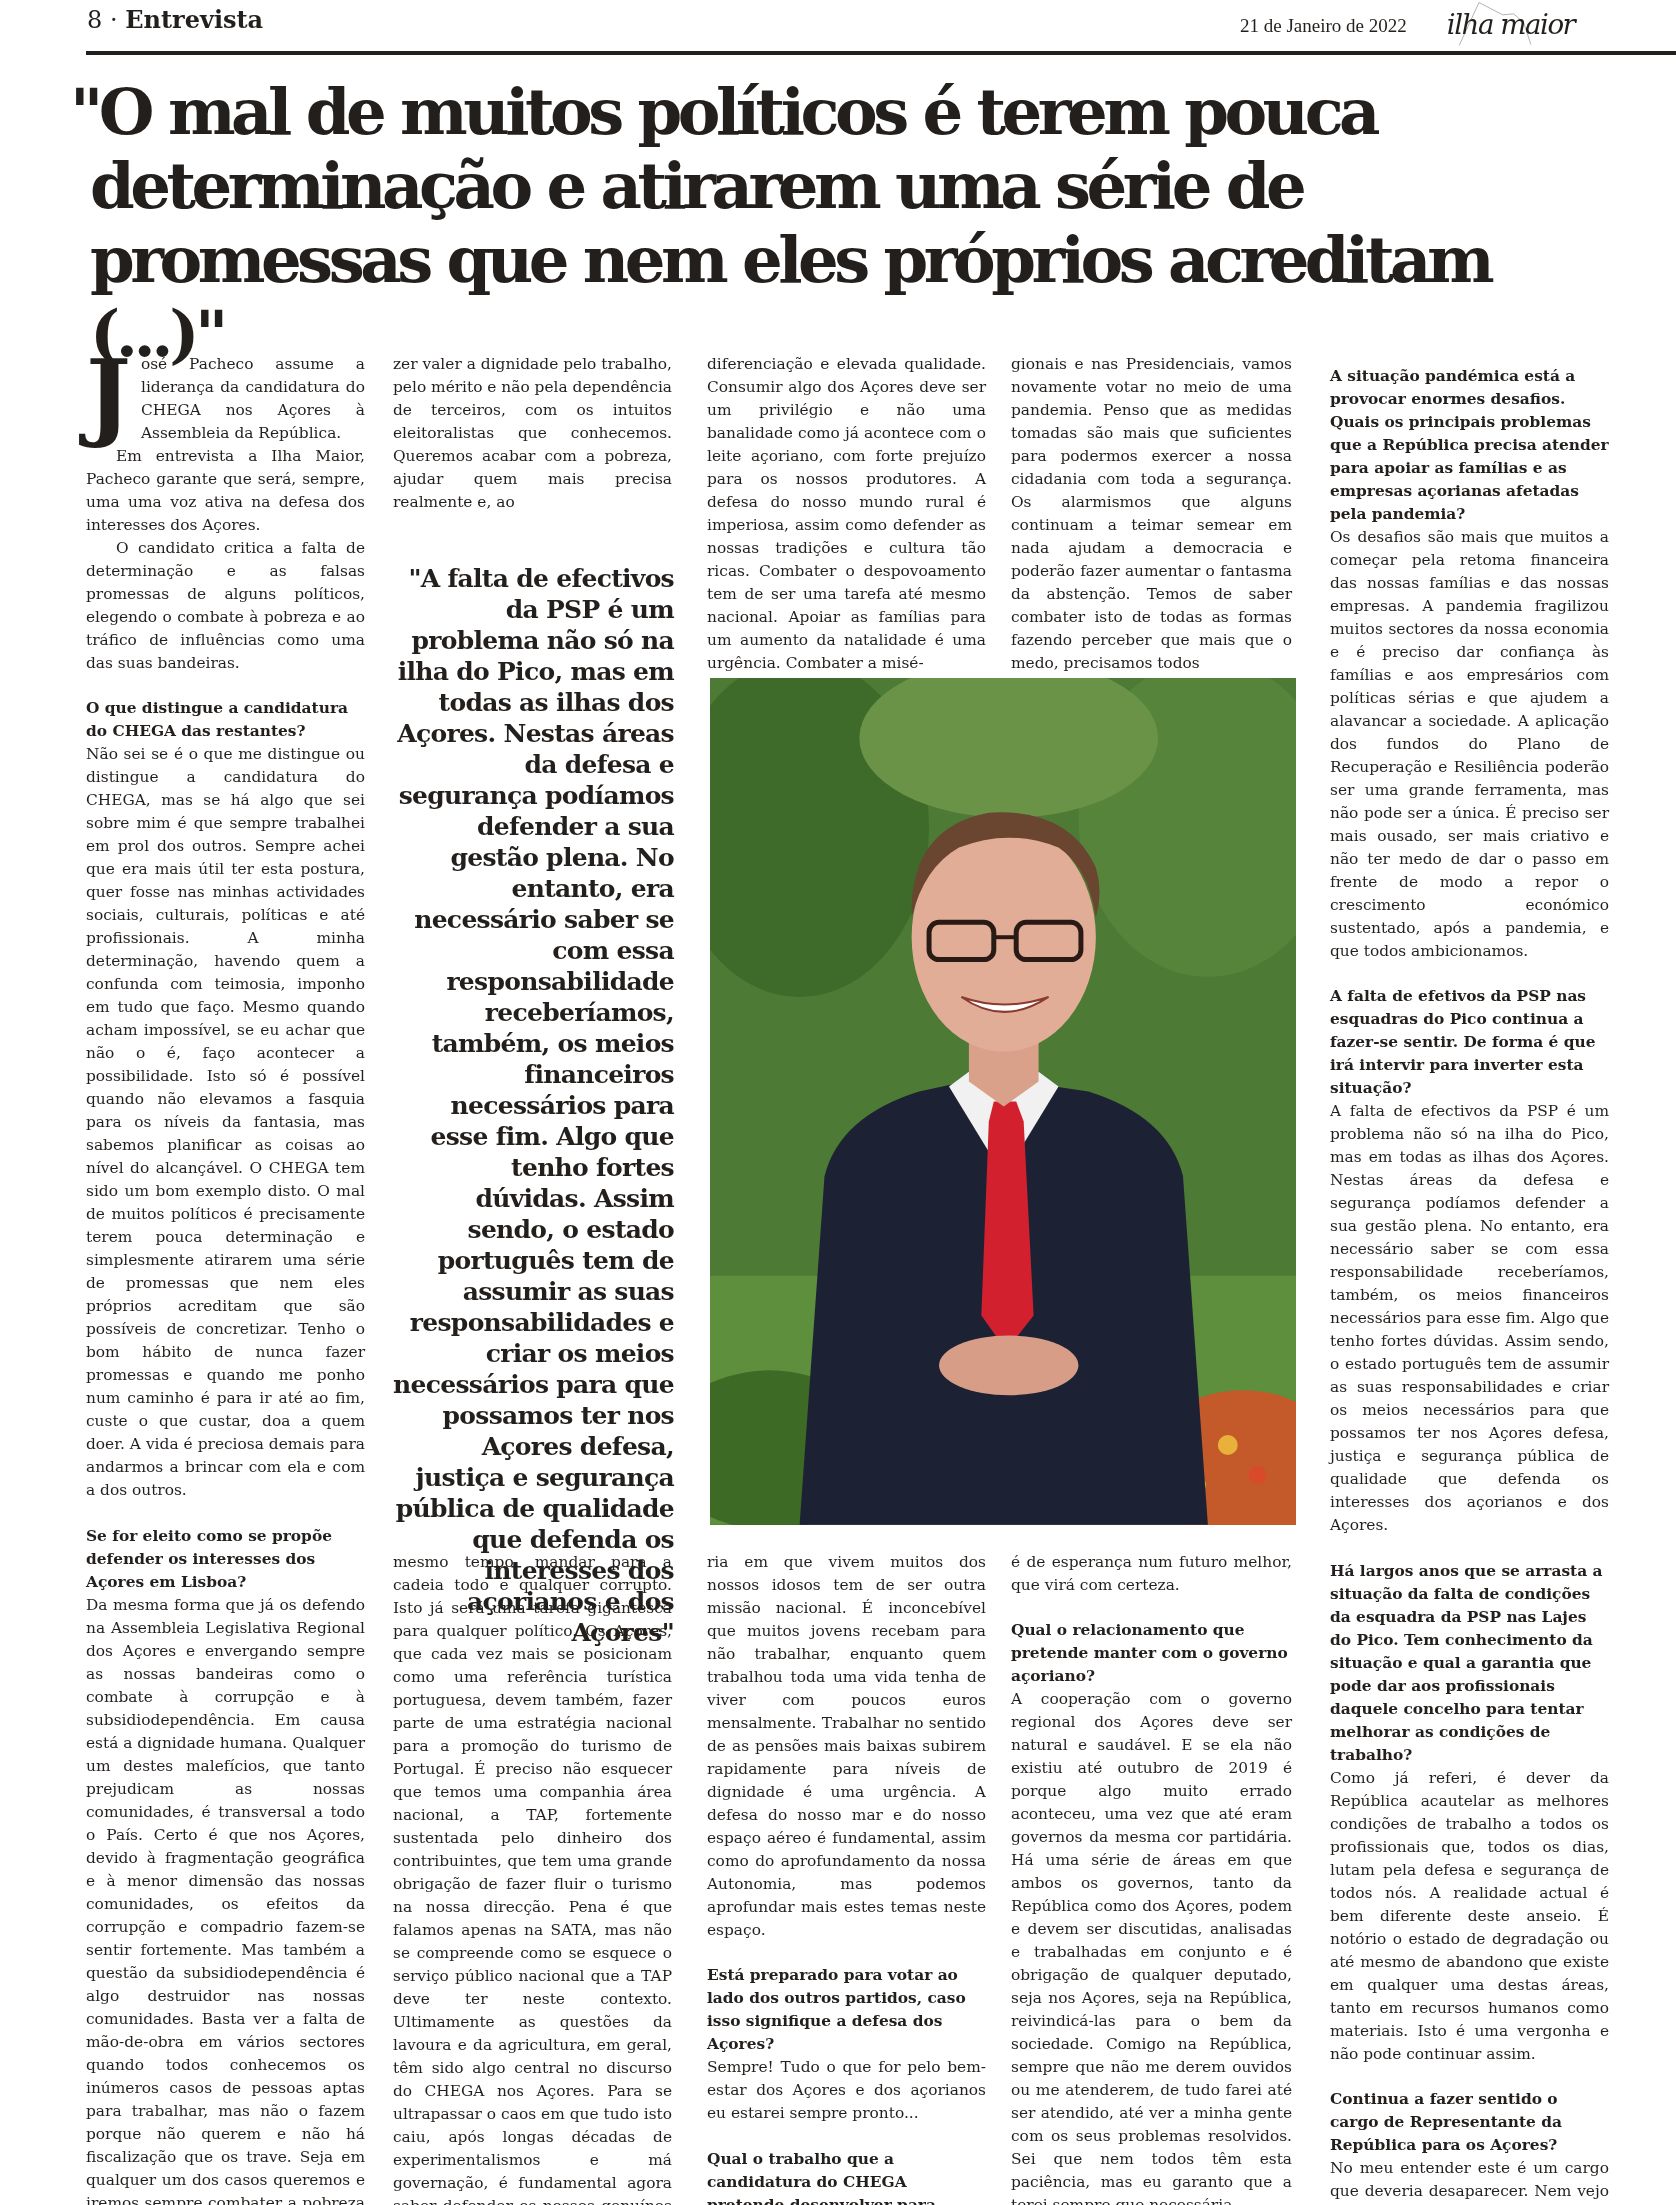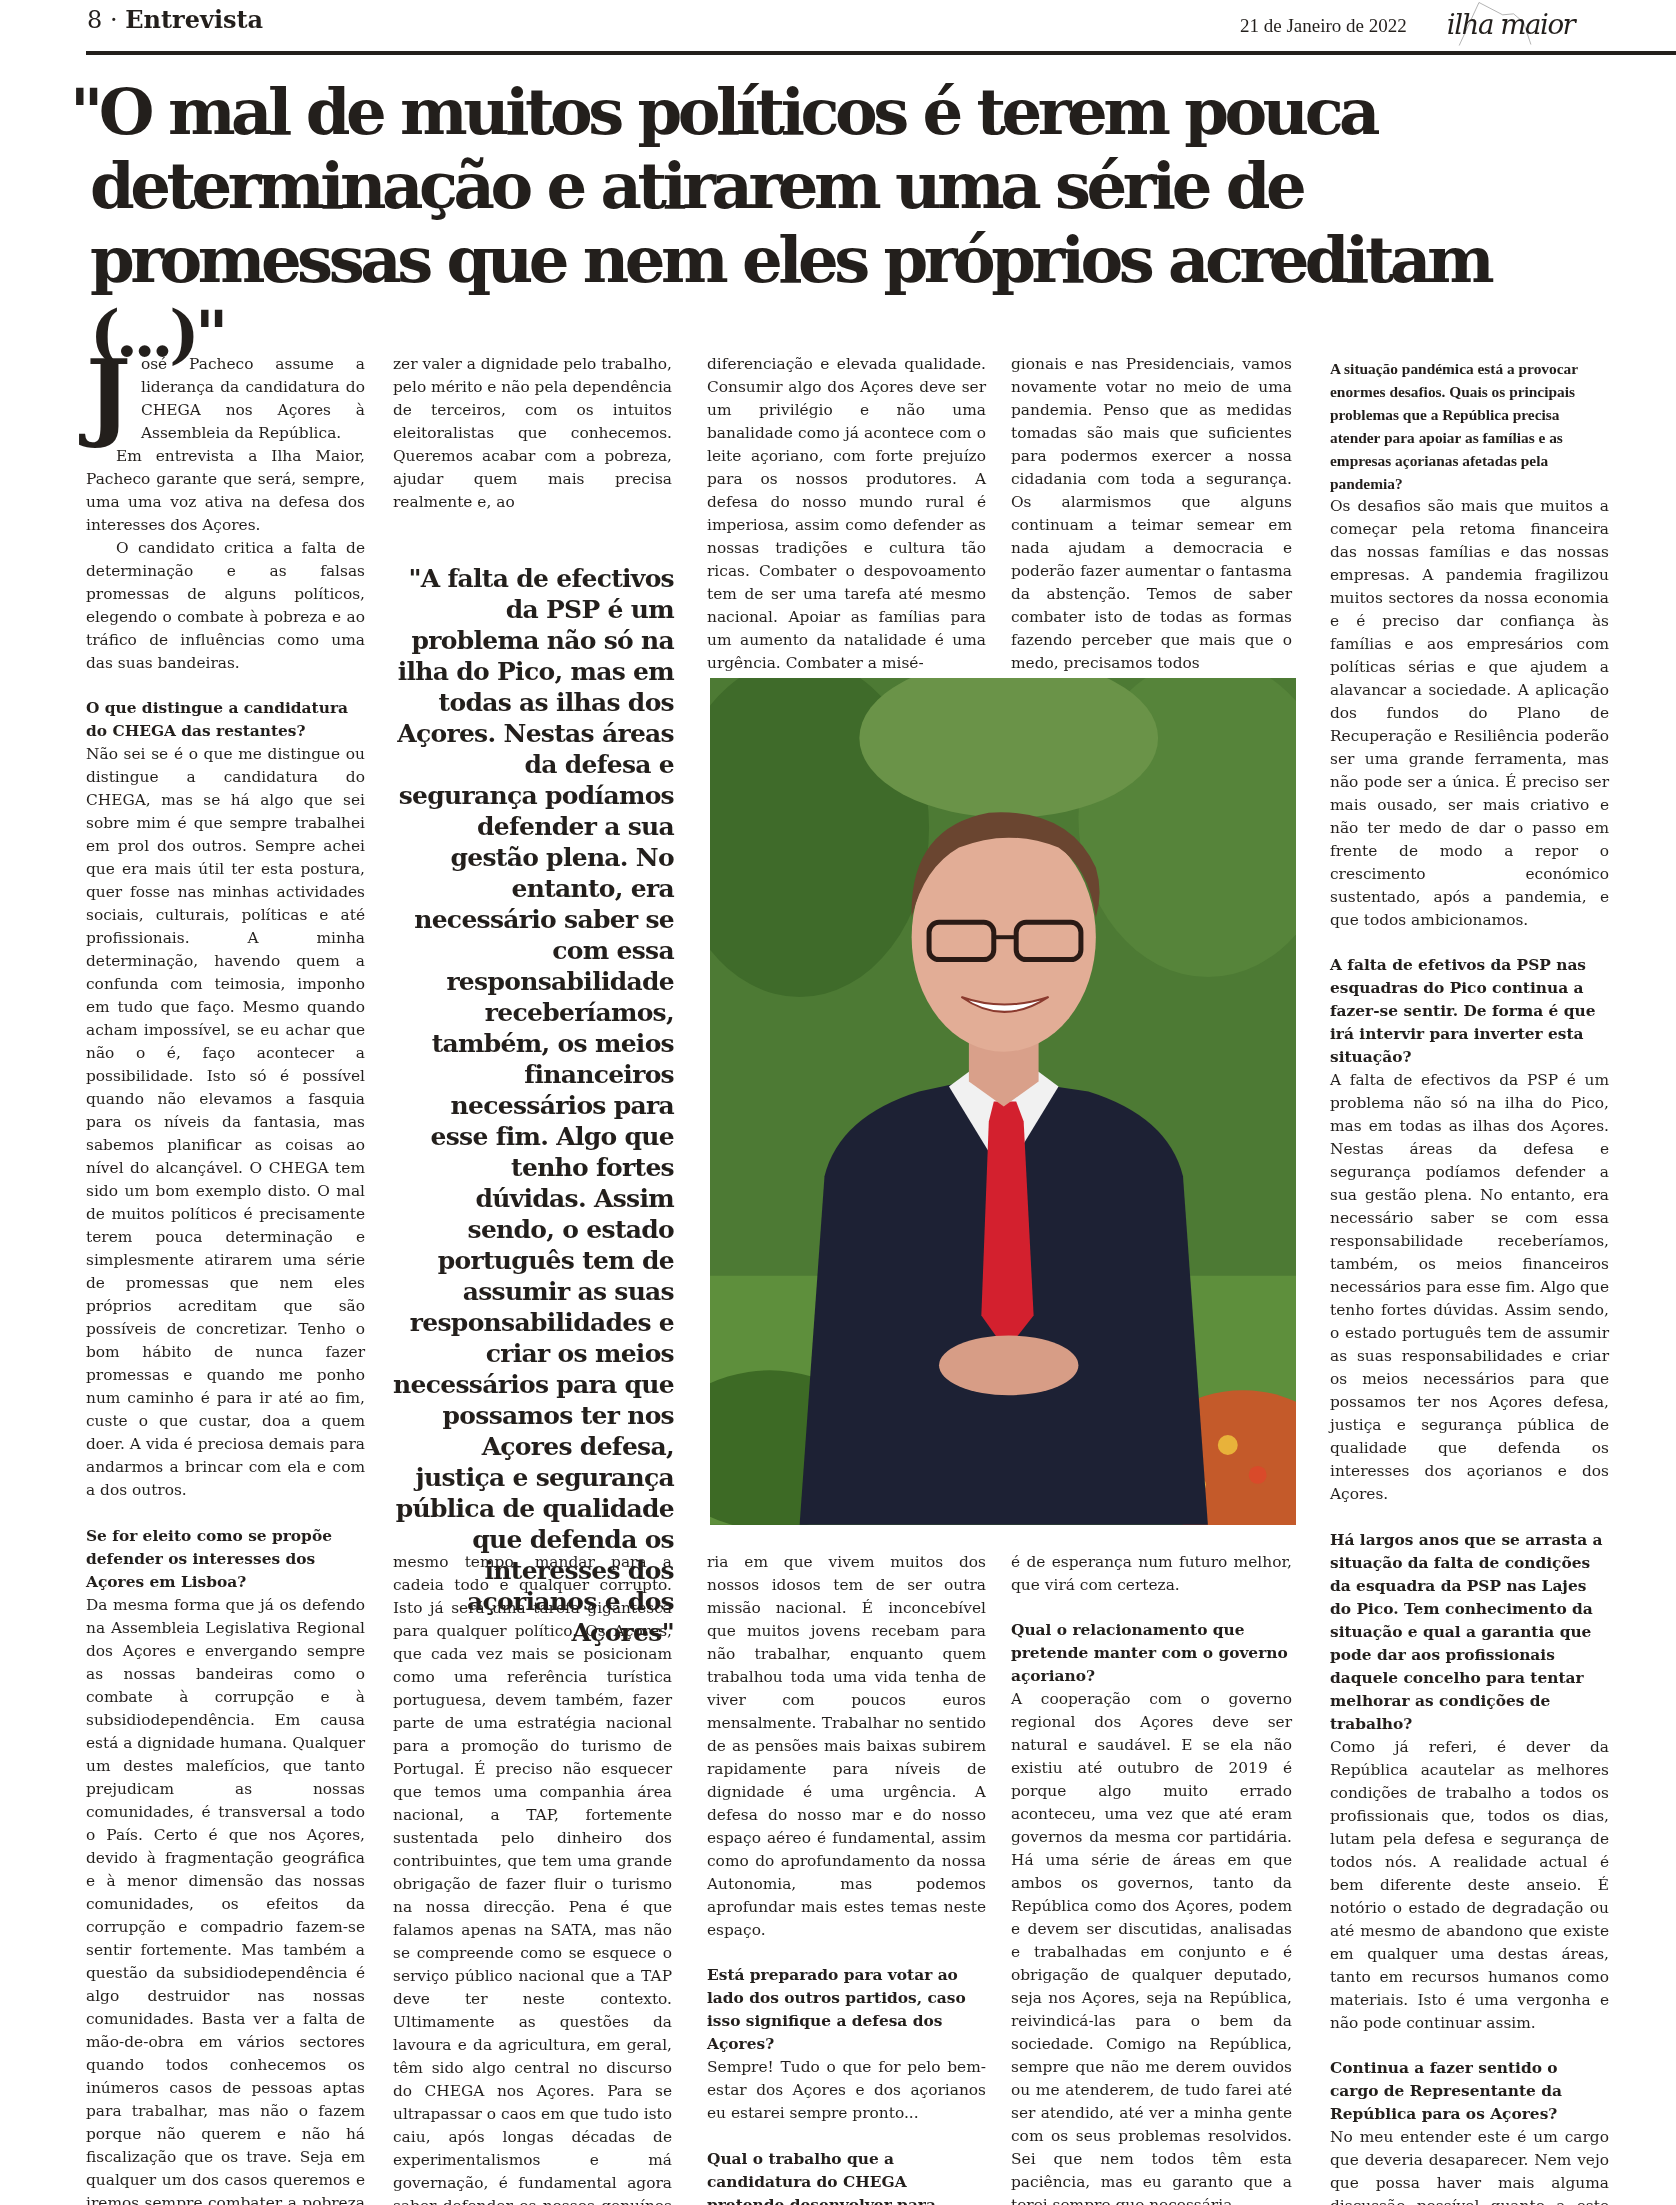--- a/index.html
+++ b/index.html
@@ -18,21 +18,21 @@
   .col p.ind{text-indent:30px;}
   .col h3{font-size:15.4px;line-height:23px;margin:22.4px 0 0 0;font-weight:bold;text-align:left;}
   .c1{left:86px;width:279px;}
   .c2a{left:393px;width:279px;}
   .c2b{left:393px;width:279px;top:1551px;}
   .c3a{left:707px;width:279px;}
   .c3b{left:707px;width:279px;top:1551px;}
   .c4a{left:1011px;width:281px;}
   .c4b{left:1011px;width:281px;top:1551px;}
   .c5{left:1330px;width:279px;}
-  .c5 h3:first-child,.c4b h3:first-child{margin-top:4px;font-family:Liberation Serif, serif;}
+  .c5 h3:first-child,.c4b h3:first-child{margin-top:12px;}
   .dropcap{float:left;font-size:95px;line-height:75px;font-weight:bold;margin:4px 10px 0 0;font-family:"DejaVu Serif",serif;}
   .pull{position:absolute;left:393px;top:563px;width:281px;text-align:right;font-weight:bold;font-size:25px;line-height:31px;letter-spacing:-0.7px;}
   .photo{position:absolute;left:710px;top:678px;width:586px;height:847px;overflow:hidden;background:#4f7a3a;}
 </style>
 </head>
 <body>
 
 <div>
   <div class="hdr">
     <span class="pg">8</span>

